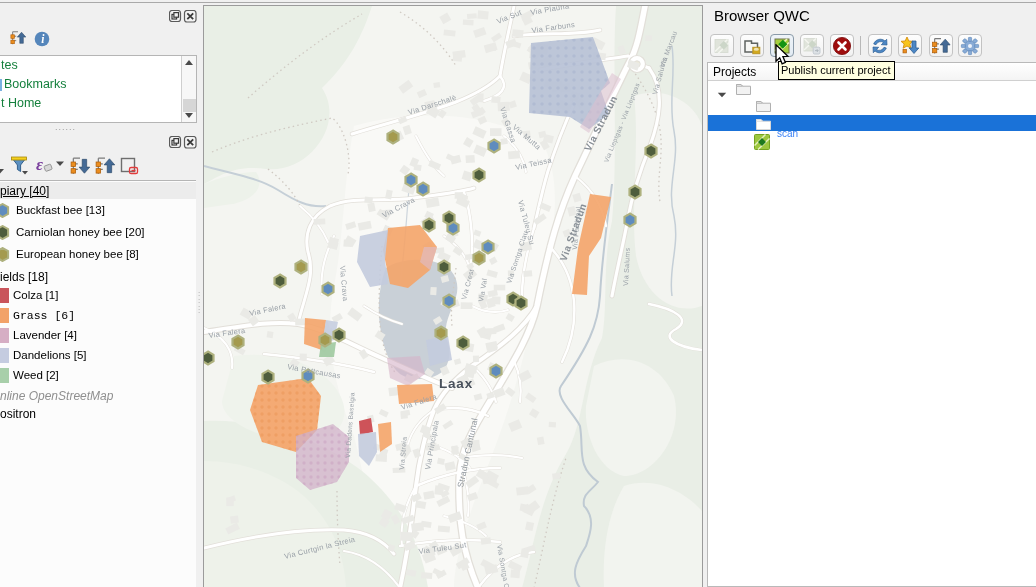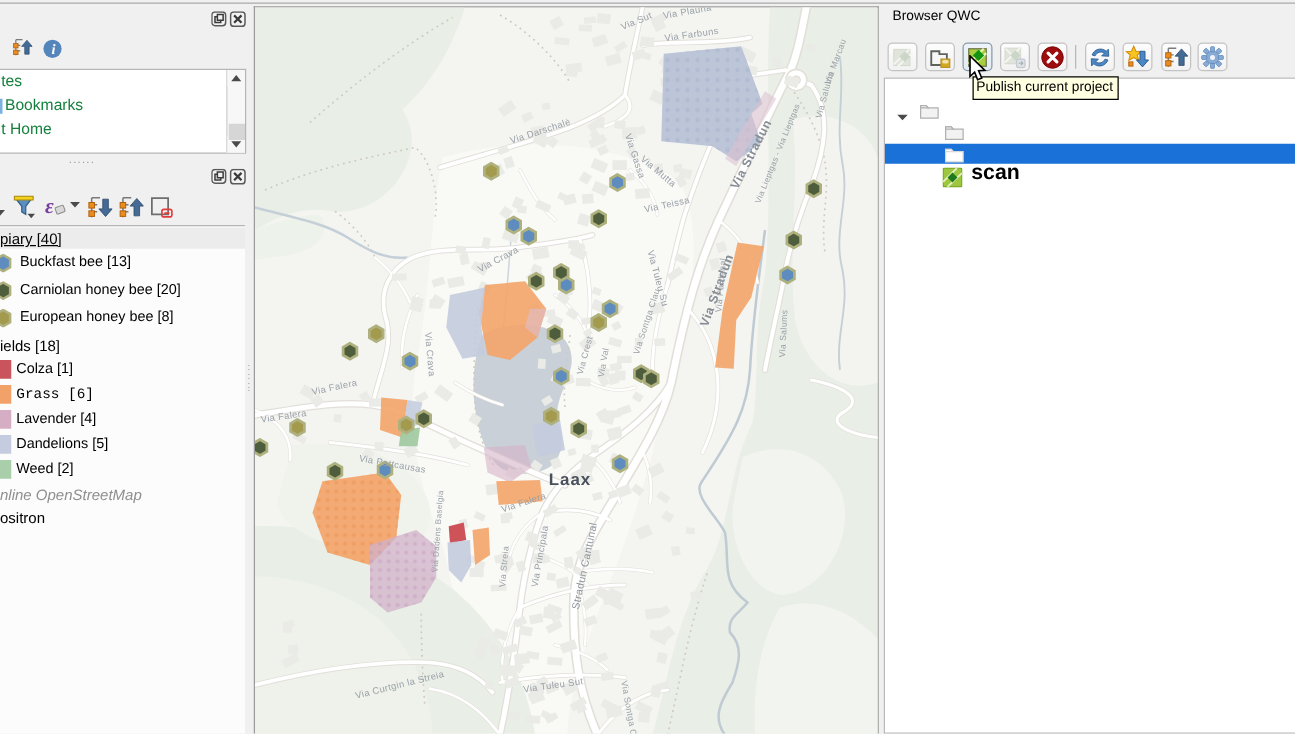--- a/index.html
+++ b/index.html
@@ -627,21 +627,21 @@
           <text x="460" y="62" font-size="7" fill="#9aa1a8" letter-spacing="0.3" transform="rotate(-70 460 62)">Via Marcau</text>
           <text x="307" y="278" font-size="7" fill="#9aa1a8" letter-spacing="0.3" transform="rotate(-72 307 278)">Via Sontga Clau</text>
           <text x="293" y="539" font-size="7" fill="#9aa1a8" letter-spacing="0.3" transform="rotate(80 293 539)">Via Sontga Clau</text>
           <text x="146" y="452" font-size="6.5" fill="#9aa1a8" letter-spacing="0.3" transform="rotate(-86 146 452)">Via Dadens Baselgia</text>
           <text x="235" y="382" font-size="13.5" fill="#49515c" font-weight="bold" letter-spacing="0.8" transform="rotate(0 235 382)">Laax</text>
         </g>
       </svg>
   </div>
 
   <div class="abs" id="rpanel">
-    <div class="abs" style="left:8px; top:3.5px; font-size:11px; color:#000;">Browser QWC</div>
+    <div class="abs" style="left:8px; top:3.5px; font-size:15px; color:#000;">Browser QWC</div>
     <div class="tbtn" style="left:3.5px;">
         <svg width="17" height="17" viewBox="0 0 17 17">
 <rect x="1.5" y="2" width="13" height="13" fill="#e0e4db" stroke="#d4d9cf" stroke-width="0.8"></rect>
 <path d="M1.5,14 L14,2 M4.5,16 L16,5" stroke="#f4f6f0" stroke-width="1.5" fill="none"></path>
 <rect x="7.2" y="4.7" width="6.2" height="6.2" fill="#ccd6c8" transform="rotate(45 10.3 7.8)"></rect>
 </svg>
       </div>
       <div class="tbtn" style="left:33.9px;">
         <svg width="18" height="17" viewBox="0 0 18 17">
 <path d="M2,3.5 L8.5,3.5 L8.5,5.8 L14.5,5.8 L14.5,14.5 L2,14.5 Z" fill="#f7f7f5" stroke="#5f6360" stroke-width="1.5" stroke-linejoin="miter"></path>
@@ -704,41 +704,42 @@
 <rect x="14.2" y="7.9" width="4" height="3.2" rx="0.8"></rect>
 <rect x="2.6" y="2.6" width="3.6" height="3.6" rx="0.8" transform="rotate(45 4.4 4.4)"></rect>
 <rect x="12.8" y="2.6" width="3.6" height="3.6" rx="0.8" transform="rotate(45 14.6 4.4)"></rect>
 <rect x="2.6" y="12.8" width="3.6" height="3.6" rx="0.8" transform="rotate(45 4.4 14.6)"></rect>
 <rect x="12.8" y="12.8" width="3.6" height="3.6" rx="0.8" transform="rotate(45 14.6 14.6)"></rect>
 </g>
 <circle cx="9.5" cy="9.5" r="2" fill="#eef3f9"></circle>
 </svg>
       </div>
     <div id="ptree">
+      <div id="phdr">Projects</div>
       <div class="abs" style="left:9px; top:21.5px;"><svg width="10" height="8">
             <path d="M0.8,1.8 L9.2,1.8 L5,6.2 Z" fill="#4a4a4a"></path>
           </svg></div>
         <div class="abs" style="left:27px; top:17.5px;"><svg width="17" height="15" viewBox="0 0 17 15">
 <path d="M1.5,3.5 L6,3.5 L7.5,5.2 L15.5,5.2 L15.5,13.5 L1.5,13.5 Z" fill="#f2f2f2" stroke="#b0b0b0" stroke-width="1"></path>
 <path d="M1.5,3.5 L6,3.5 L7.5,5.2 L1.5,5.2 Z" fill="#f2f2f2" stroke="#b0b0b0" stroke-width="1"></path>
 </svg></div>
         <div class="abs" style="left:47px; top:35px;"><svg width="17" height="15" viewBox="0 0 17 15">
 <path d="M1.5,3.5 L6,3.5 L7.5,5.2 L15.5,5.2 L15.5,13.5 L1.5,13.5 Z" fill="#f2f2f2" stroke="#b0b0b0" stroke-width="1"></path>
 <path d="M1.5,3.5 L6,3.5 L7.5,5.2 L1.5,5.2 Z" fill="#f2f2f2" stroke="#b0b0b0" stroke-width="1"></path>
 </svg></div>
         <div class="trow" style="top:32.5px;">
           <span style="position:absolute; left:69px; top:1px; font-weight:bold; font-size:13.5px;">gen</span>
         </div>
         <div class="abs" style="left:0px; top:52px; width:329px; height:16px; background:#1a72d8;"></div>
         <div class="abs" style="left:47px; top:53px;"><svg width="17" height="15" viewBox="0 0 17 15">
 <path d="M1.5,3.5 L6,3.5 L7.5,5.2 L15.5,5.2 L15.5,13.5 L1.5,13.5 Z" fill="#ffffff" stroke="#d8d8d8" stroke-width="1"></path>
 <path d="M1.5,3.5 L6,3.5 L7.5,5.2 L1.5,5.2 Z" fill="#ffffff" stroke="#d8d8d8" stroke-width="1"></path>
 </svg></div>
         <div class="trow" style="top:50.5px;">
-          <span style="position:absolute; left:69px; top:1px; font-weight:bold; font-size:17px; color:#000000;">scan</span>
+          <span style="position:absolute; left:69px; top:1px; font-weight:normal; font-size:10px; color:#3b82f6;">scan</span>
         </div>
         <div class="abs" style="left:46px; top:70.5px;"><svg width="16" height="16" viewBox="0 0 16 16">
 <rect x="0.5" y="0.5" width="15" height="15" rx="1" fill="#9dc73e" stroke="#74a41f" stroke-width="1"></rect>
 <path d="M0.5,11.5 L11.5,0.5 M4,15.5 L15.5,4.5" stroke="#e4f0c0" stroke-width="1.5"></path>
 <rect x="5.2" y="5.2" width="5.6" height="5.6" fill="#1e7a1e" transform="rotate(45 8 8)"></rect>
 </svg></div>
     </div>
   </div>
   <div id="tooltip">Publish current project</div>
   <div class="abs" style="left:775px; top:44px; z-index:60;">

